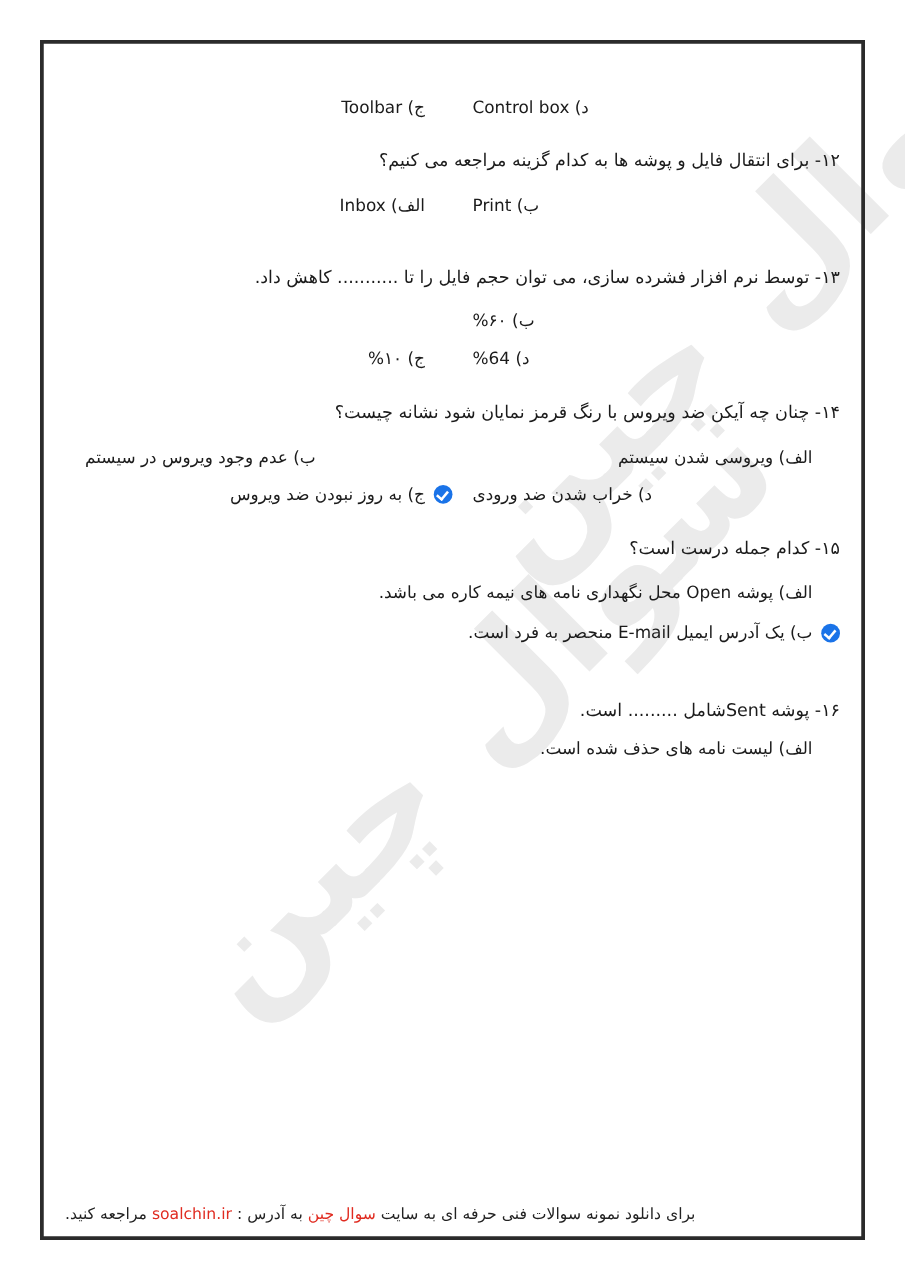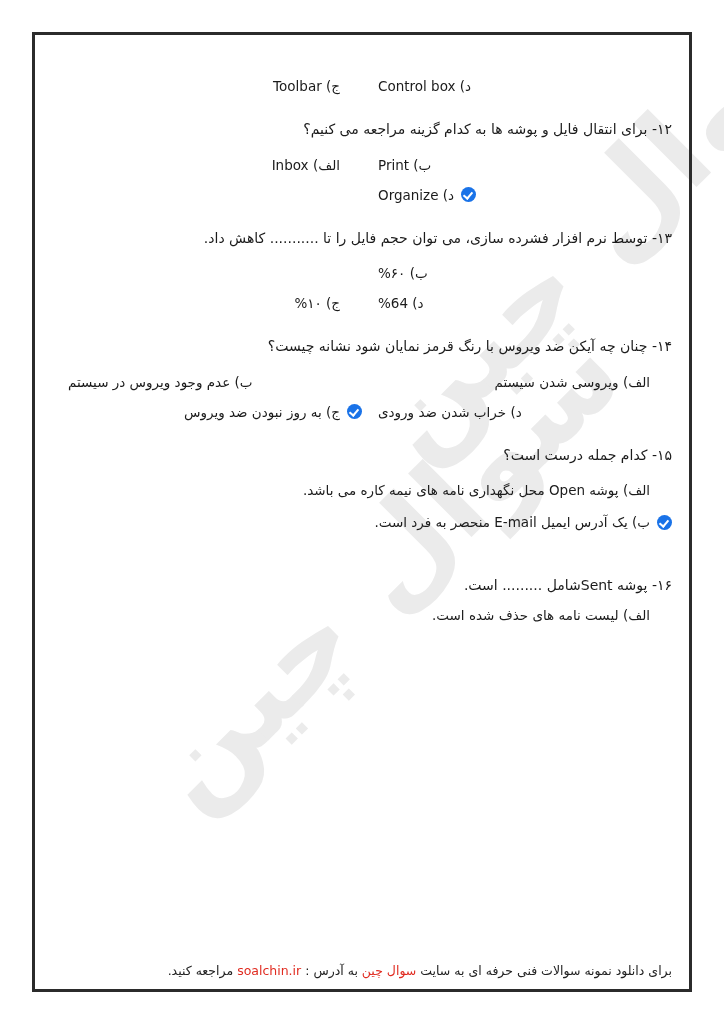--- a/index.html
+++ b/index.html
@@ -129,21 +129,21 @@
     gap: 7px;
   }
   .spacer-lg { height: 26px; }
 
   
   .footer {
     position: absolute;
     left: 52px;
     right: 52px;
     bottom: 46px;
-    text-align: right;
+    text-align: left;
     font-size: 12.5px;
     color: #222;
     direction: rtl;
   }
   .footer .red { color: #e02b20; }
   .footer a { color: #e02b20; text-decoration: none; }
 </style>
 </head>
 <body>
 
@@ -174,24 +174,20 @@
       <div class="opt right-col">
         <span class="check hidden"></span>
         <span class="opt-text">ب) Print</span>
       </div>
       <div class="opt left-col">
         <span class="check hidden"></span>
         <span class="opt-text">الف) Inbox</span>
       </div>
     </div>
     <div class="opt-row">
-      <div class="opt right-col">
-        <span class="check"></span>
-        <span class="opt-text">د) Organize</span>
-      </div>
     </div>
 
     <div class="q-line q-stem">۱۳- توسط نرم افزار فشرده سازی، می توان حجم فایل را تا ........... کاهش داد.</div>
     <div class="opt-row">
       <div class="opt right-col">
         <span class="check hidden"></span>
         <span class="opt-text">ب) ۶۰%</span>
       </div>
     </div>
     <div class="opt-row">

